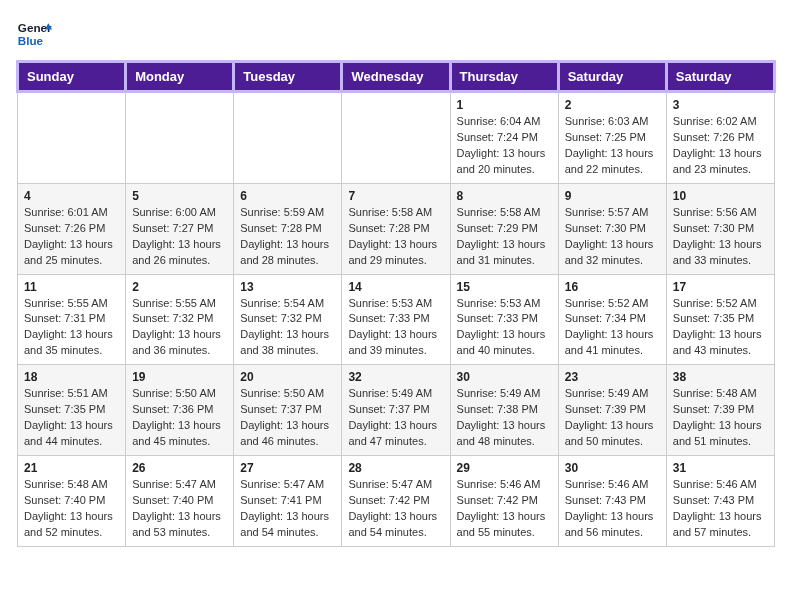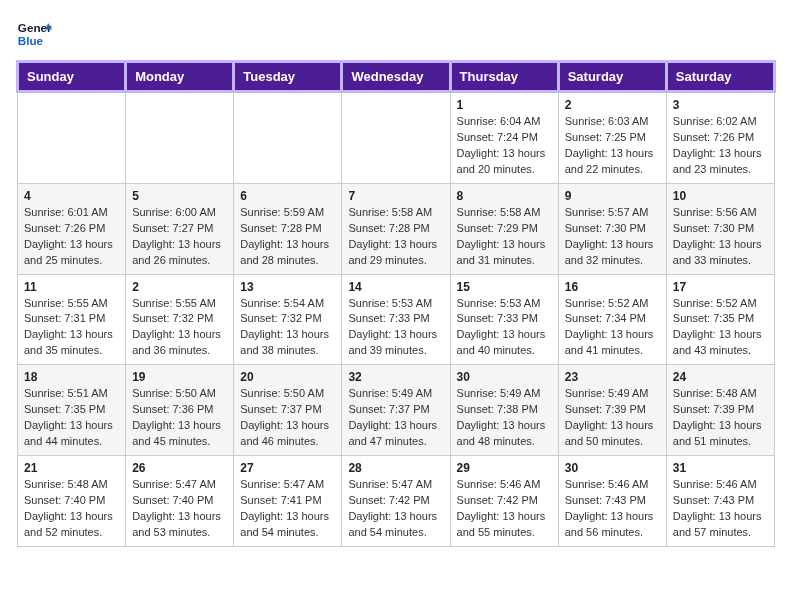--- a/index.html
+++ b/index.html
@@ -208,21 +208,21 @@
         </td>
         <td>
           <span class="day-number">30</span>
           <div class="day-info">Sunrise: 5:49 AM<br>Sunset: 7:38 PM<br>Daylight: 13 hours<br>and 48 minutes.</div>
         </td>
         <td>
           <span class="day-number">23</span>
           <div class="day-info">Sunrise: 5:49 AM<br>Sunset: 7:39 PM<br>Daylight: 13 hours<br>and 50 minutes.</div>
         </td>
         <td>
-          <span class="day-number">24</span>
+          <span class="day-number">38</span>
           <div class="day-info">Sunrise: 5:48 AM<br>Sunset: 7:39 PM<br>Daylight: 13 hours<br>and 51 minutes.</div>
         </td>
       </tr>
       <tr class="week-row">
         <td>
           <span class="day-number">21</span>
           <div class="day-info">Sunrise: 5:48 AM<br>Sunset: 7:40 PM<br>Daylight: 13 hours<br>and 52 minutes.</div>
         </td>
         <td>
           <span class="day-number">26</span>

